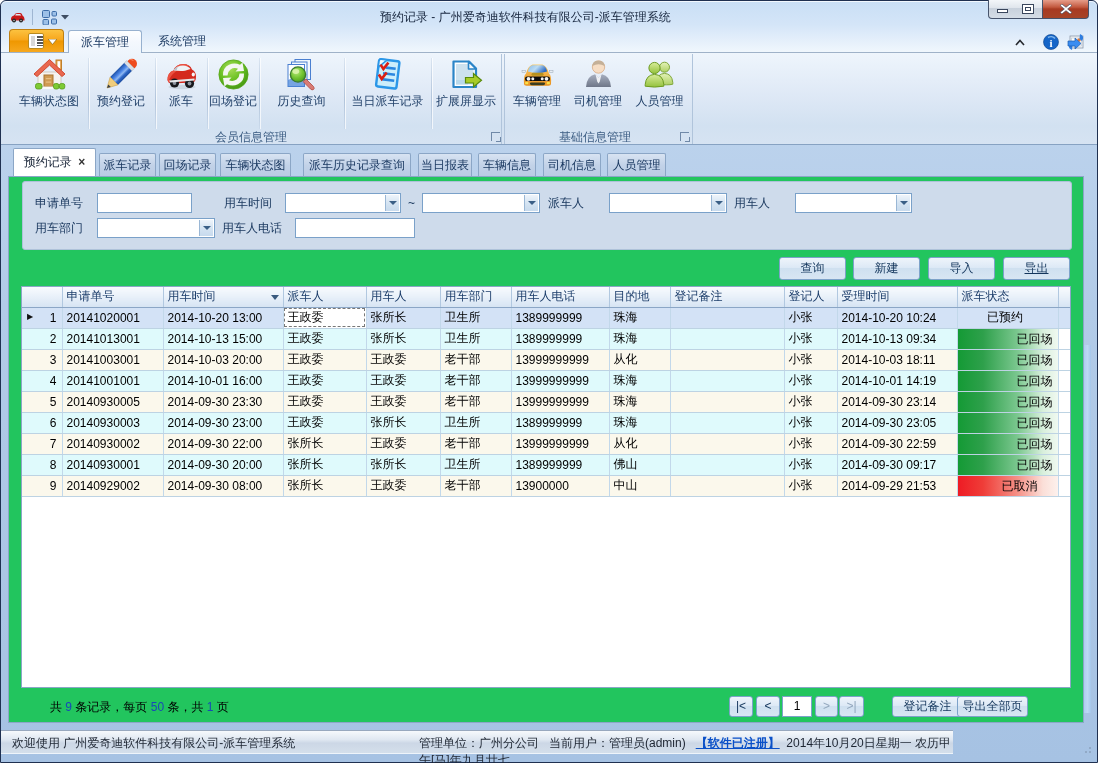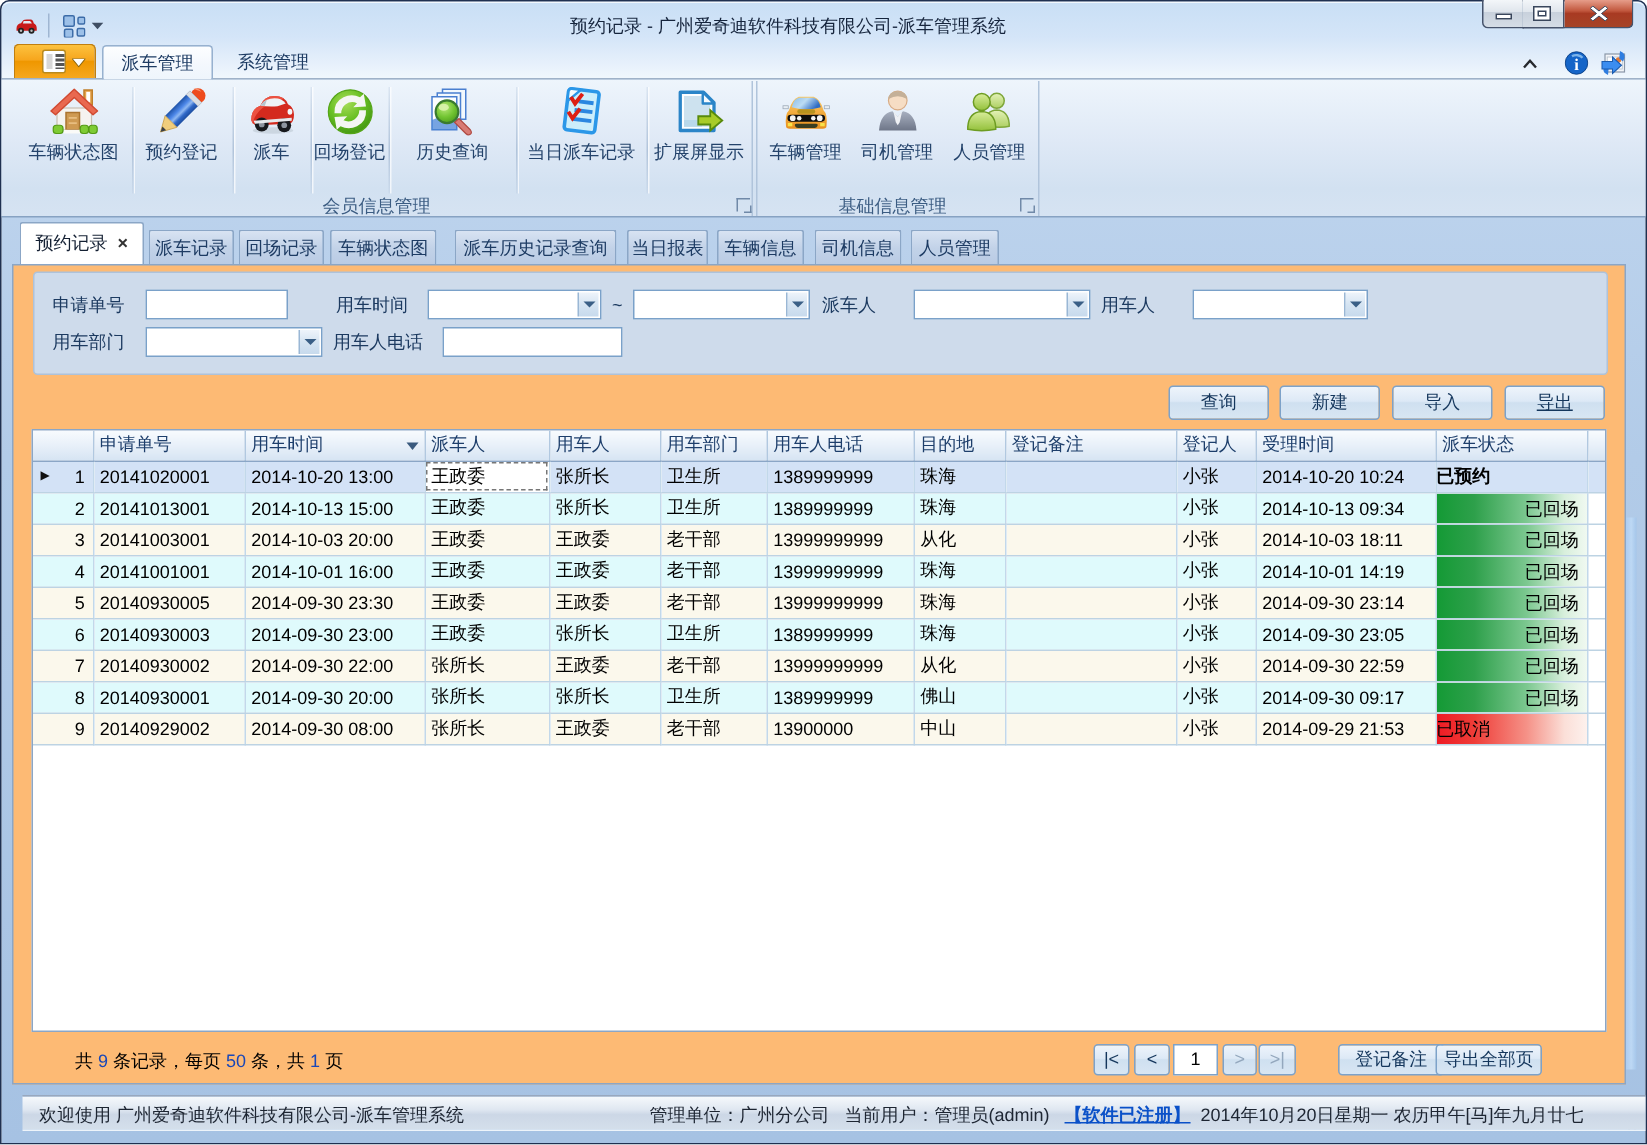--- a/index.html
+++ b/index.html
@@ -30,21 +30,21 @@
 .rbutton .ric { margin:0 auto; width:33px; height:33px; display:block; }
 .rbutton .rlb { margin-top:2px; color:#24436b; white-space:nowrap; }
 .gsep { position:absolute; top:5px; width:1px; height:71px; background:linear-gradient(rgba(185,202,222,0.35),rgba(170,190,214,0.85) 60%,rgba(190,206,226,0.4)); box-shadow:1px 0 0 rgba(255,255,255,0.7); }
 .grpline { position:absolute; top:1px; width:1px; height:90px; background:#b0c4db; }
 .grplabel { position:absolute; top:76px; height:14px; color:#3b5c82; text-align:center; }
 .launcher { position:absolute; top:79px; width:9px; height:9px; border-top:1px solid #7089a8; border-left:1px solid #7089a8; }
 .launcher:after { content:""; position:absolute; right:-1px; bottom:-1px; width:4px; height:4px; border-right:1px solid #7089a8; border-bottom:1px solid #7089a8; }
 .dtab { position:absolute; top:153px; height:24px; line-height:23px; text-align:center; color:#1d3b63;
   background:linear-gradient(#d8e3f2,#c2d2e8 50%,#b9cbe4); border:1px solid #8ba6c6; border-bottom:none; border-radius:2px 2px 0 0; }
 #dtab-active { position:absolute; left:13px; top:148px; width:83px; height:29px; background:#fff; border:1px solid #8ba6c6; border-bottom:none; border-radius:2px 2px 0 0; color:#142033; line-height:26px; text-align:center; }
-#panel { position:absolute; left:8px; top:176px; width:1076px; height:547px; background:#fdba74; border:1px solid #8ba6c6; }
+#panel { position:absolute; left:8px; top:176px; width:1076px; height:547px; background:#22c55e; border:1px solid #8ba6c6; }
 #filter { position:absolute; left:13px; top:4px; width:1050px; height:69px; background:#cedbeb; border:1px solid #aec2d9; border-radius:3px; }
 .flabel { position:absolute; color:#1c3a60; height:20px; line-height:20px; }
 .finput { position:absolute; height:20px; background:#fff; border:1px solid #7aa1c9; }
 .fcombo { position:absolute; height:20px; background:#fff; border:1px solid #7aa1c9; }
 .fcombo .cb { position:absolute; right:1px; top:1px; bottom:1px; width:14px; background:linear-gradient(#eef4fb,#d5e4f2 50%,#c7daed); border-left:1px solid #9ab7d5; }
 .fcombo .cb:after { content:""; position:absolute; left:3px; top:6px; border-left:4px solid transparent; border-right:4px solid transparent; border-top:4px solid #3a5f86; }
 .abtn { position:absolute; top:80px; width:67px; height:23px; line-height:21px; text-align:center; color:#14365c;
   background:linear-gradient(#eef4fb,#dde9f6 45%,#cfe0f0 50%,#d8e6f3); border:1px solid #7da2c9; border-radius:3px; }
 #grid { position:absolute; left:12px; top:109px; width:1050px; height:402px; border:1px solid #8ba6c6; background:#fff; overflow:hidden; }
 .sort { float:right; margin:7px 4px 0 0; width:0; height:0; border-left:4px solid transparent; border-right:4px solid transparent; border-top:5px solid #3a5a7e; }
@@ -60,30 +60,30 @@
 .pbtn.dis { color:#93a7bd; }
 .ebtn { top:519px; }
 table#g { border-collapse:collapse; table-layout:fixed; width:1048px; }
 #g td, #g th { overflow:hidden; white-space:nowrap; padding:0 0 0 4px; font-weight:normal; text-align:left; }
 #g th { height:20px; background:linear-gradient(#f8fbfe,#e8f0f9 50%,#d6e4f3); border-right:1px solid #b1c8e0; border-bottom:1px solid #8ba6c6; color:#1d3e6b; }
 #g td { height:21px; border-right:1px solid #c2d8ea; border-bottom:1px solid #bdd3e3; color:#000; }
 tr.cream td { background:#fbf8ec; }
 tr.cyan td { background:#dffafc; }
 tr.sel td { background:#d3e2f6; }
 #g td.num { text-align:right; padding:0 5px 0 0; }
-#g td.stat { text-align:left; padding:0 5px 0 0;font-weight:bold; }
+#g td.stat { text-align:center; padding:0 5px 0 0; }
 .gbar { display:block; margin:0; height:20px; line-height:20px; text-align:right; padding-right:5px;
   background:linear-gradient(90deg,#149a35,#2ea04b 25%,#7cc890 60%,#d8efdc 85%,#f0f9f1); }
-.rbar { display:block; margin:0; height:20px; line-height:20px; padding-right:6px;
+.rbar { display:block; margin:0; height:20px; line-height:20px; text-align:right; padding-right:20px;
   background:linear-gradient(90deg,#ee1b24,#ef3d38 25%,#f59288 60%,#fbdfd8 85%,#fdf1ed); }
 .pbtn { position:absolute; height:21px; line-height:19px; text-align:center; color:#14365c;
   background:linear-gradient(#eef4fb,#dde9f6 45%,#cfe0f0 50%,#d8e6f3); border:1px solid #7da2c9; border-radius:3px; }
 .ebtn { position:absolute; height:21px; line-height:19px; text-align:center; color:#14365c;
   background:linear-gradient(#eef4fb,#dde9f6 45%,#cfe0f0 50%,#d8e6f3); border:1px solid #7da2c9; border-radius:3px; }
-#statusbar { position:absolute; left:15px; top:730px; width:1082px; height:24px;
+#statusbar { position:absolute; left:1px; top:730px; width:952px; height:24px;
   background:linear-gradient(#f6f9fc,#dfe7f1 40%,#ccd7e6 55%,#d4dfeb); border-top:1px solid #98a8be; border-bottom:1px solid #eef4fa; color:#1d2532; }
 #sb-left { position:absolute; left:11px; top:4px; }
 #sb-right { position:absolute; left:418px; top:4px; }
 </style>
 </head>
 <body>
 <div id="win"></div>
 <div id="titlebar">
   <div id="title-text">预约记录 - 广州爱奇迪软件科技有限公司-派车管理系统</div>
   <div class="qsep"></div>

